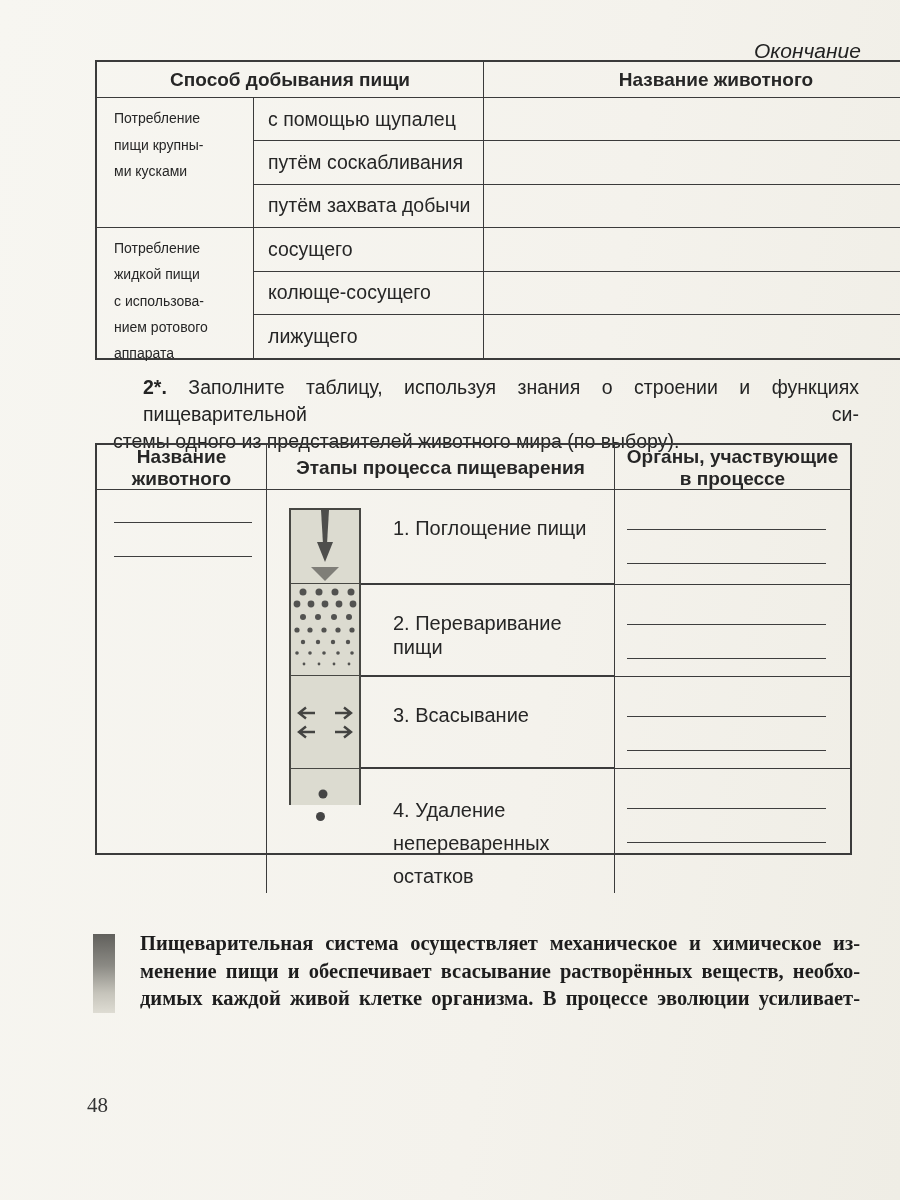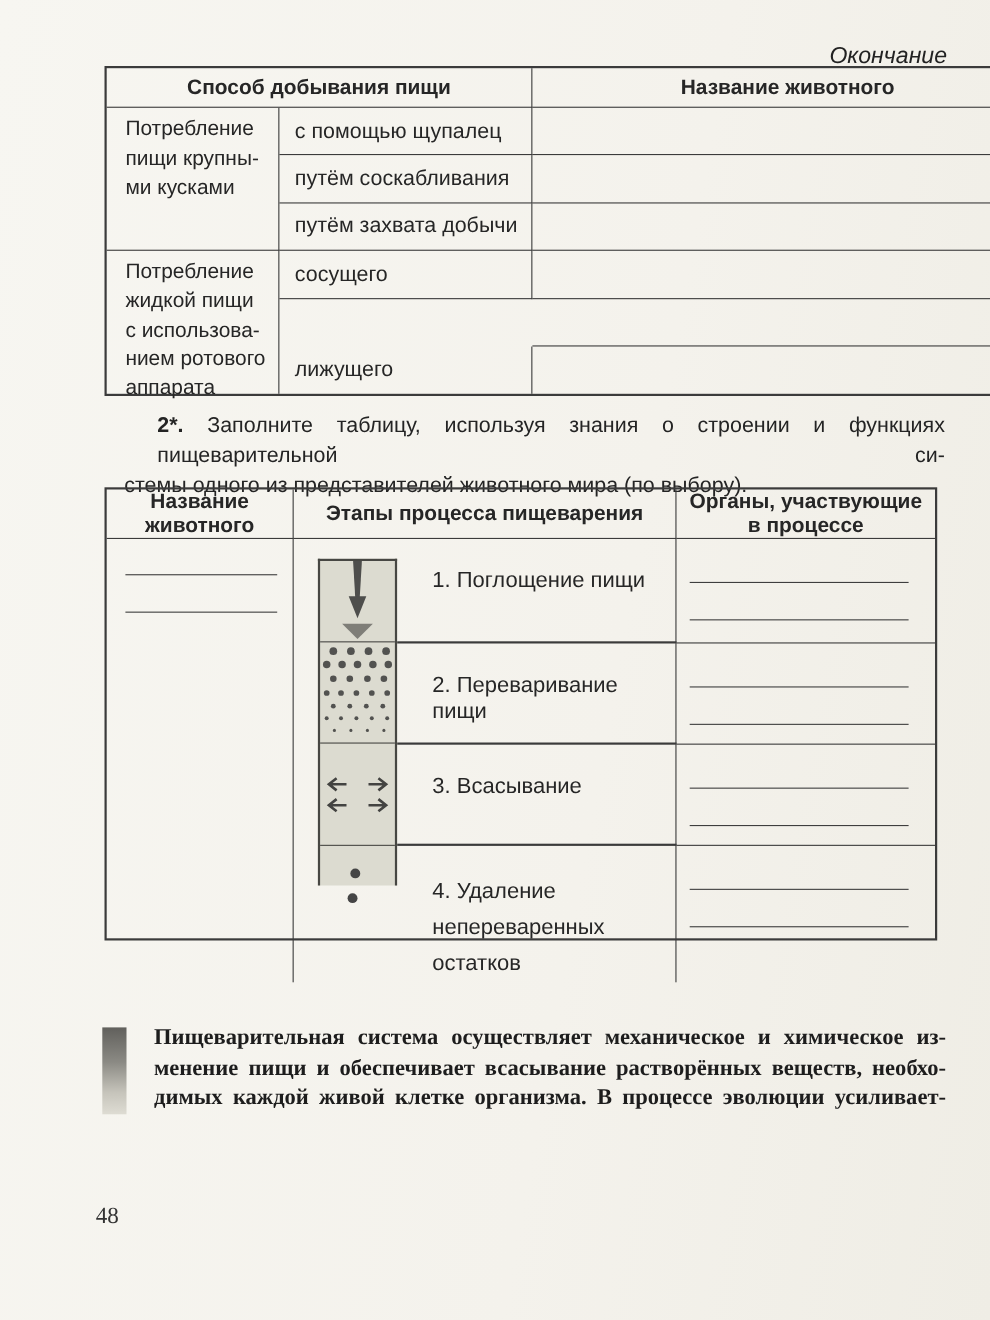--- a/index.html
+++ b/index.html
@@ -18,21 +18,21 @@
     display:grid; grid-template-columns:157px 230px 1fr;
     grid-template-rows:36px repeat(6,43.4px);
     border:2px solid #3b3b3b; box-sizing:border-box;
   }
   .t1 > div { box-sizing:border-box; }
   .cell-br { border-right:1.5px solid #3b3b3b; }
   .cell-bb { border-bottom:1.5px solid #3b3b3b; }
   .t1 .hdr { display:flex; align-items:center; justify-content:center;
              font-weight:bold; font-size:19px; }
   .t1 .method { display:flex; align-items:center; padding-left:14px; font-size:19.5px; }
-  .t1 .grp { padding:7px 6px 0 17px; font-size:19px; }
+  .t1 .grp { padding:7px 6px 0 17px; font-size:14px; }
   .t1 .grp .ln { line-height:26.5px; }
   .t1 .grp-tall .ln { line-height:26.2px; }
 
   
   .task { position:absolute; left:113px; top:374px; width:746px;
           font-size:19.5px; line-height:27px; color:#242424; }
   .task-l1 { padding-left:30px; text-align:justify; text-align-last:justify; }
   .task-num { font-weight:bold; }
 
   
@@ -106,20 +106,21 @@
 
     <div class="grp grp-tall cell-br" style="grid-area:5/1/8/2;">
       <div class="ln">Потребление</div>
       <div class="ln">жидкой пищи</div>
       <div class="ln">с использова-</div>
       <div class="ln">нием ротового</div>
       <div class="ln">аппарата</div>
     </div>
     <div class="method cell-br cell-bb" style="grid-area:5/2/6/3;">сосущего</div>
     <div class="cell-bb" style="grid-area:5/3/6/4;"></div>
+    <div class="method cell-br cell-bb" style="grid-area:6/2/7/3;">колюще-сосущего</div>
     <div class="cell-bb" style="grid-area:6/3/7/4;"></div>
     <div class="method cell-br" style="grid-area:7/2/8/3;">лижущего</div>
     <div style="grid-area:7/3/8/4;"></div>
   </div>
 
   <div class="task">
     <div class="task-l1"><span class="task-num">2*.</span> <span>Заполните таблицу, используя знания о строении и функциях пищеварительной си-</span></div>
     <div>стемы одного из представителей животного мира (по выбору).</div>
   </div>
 

